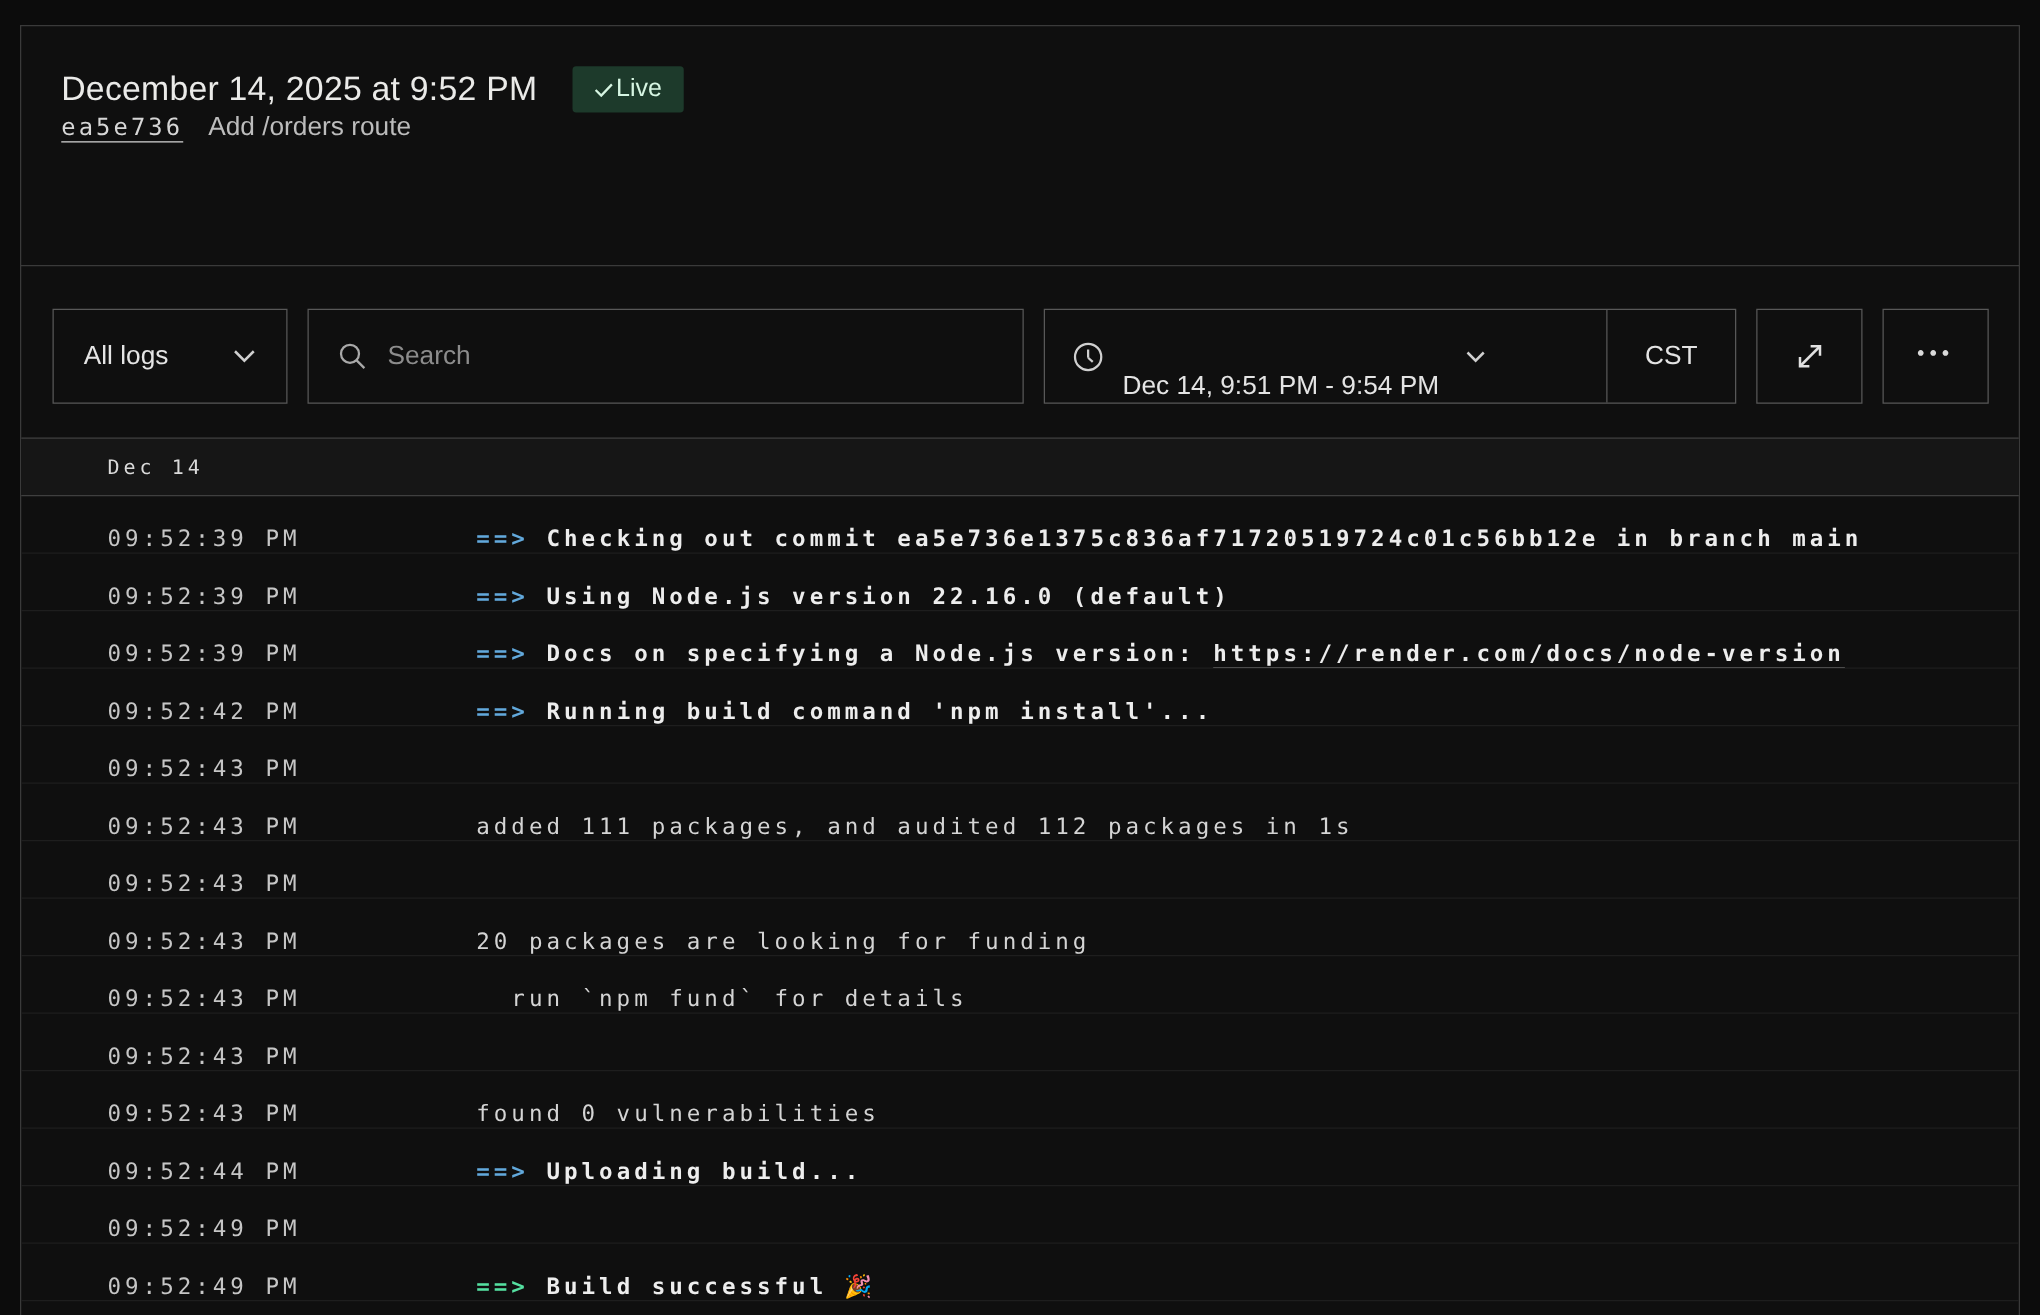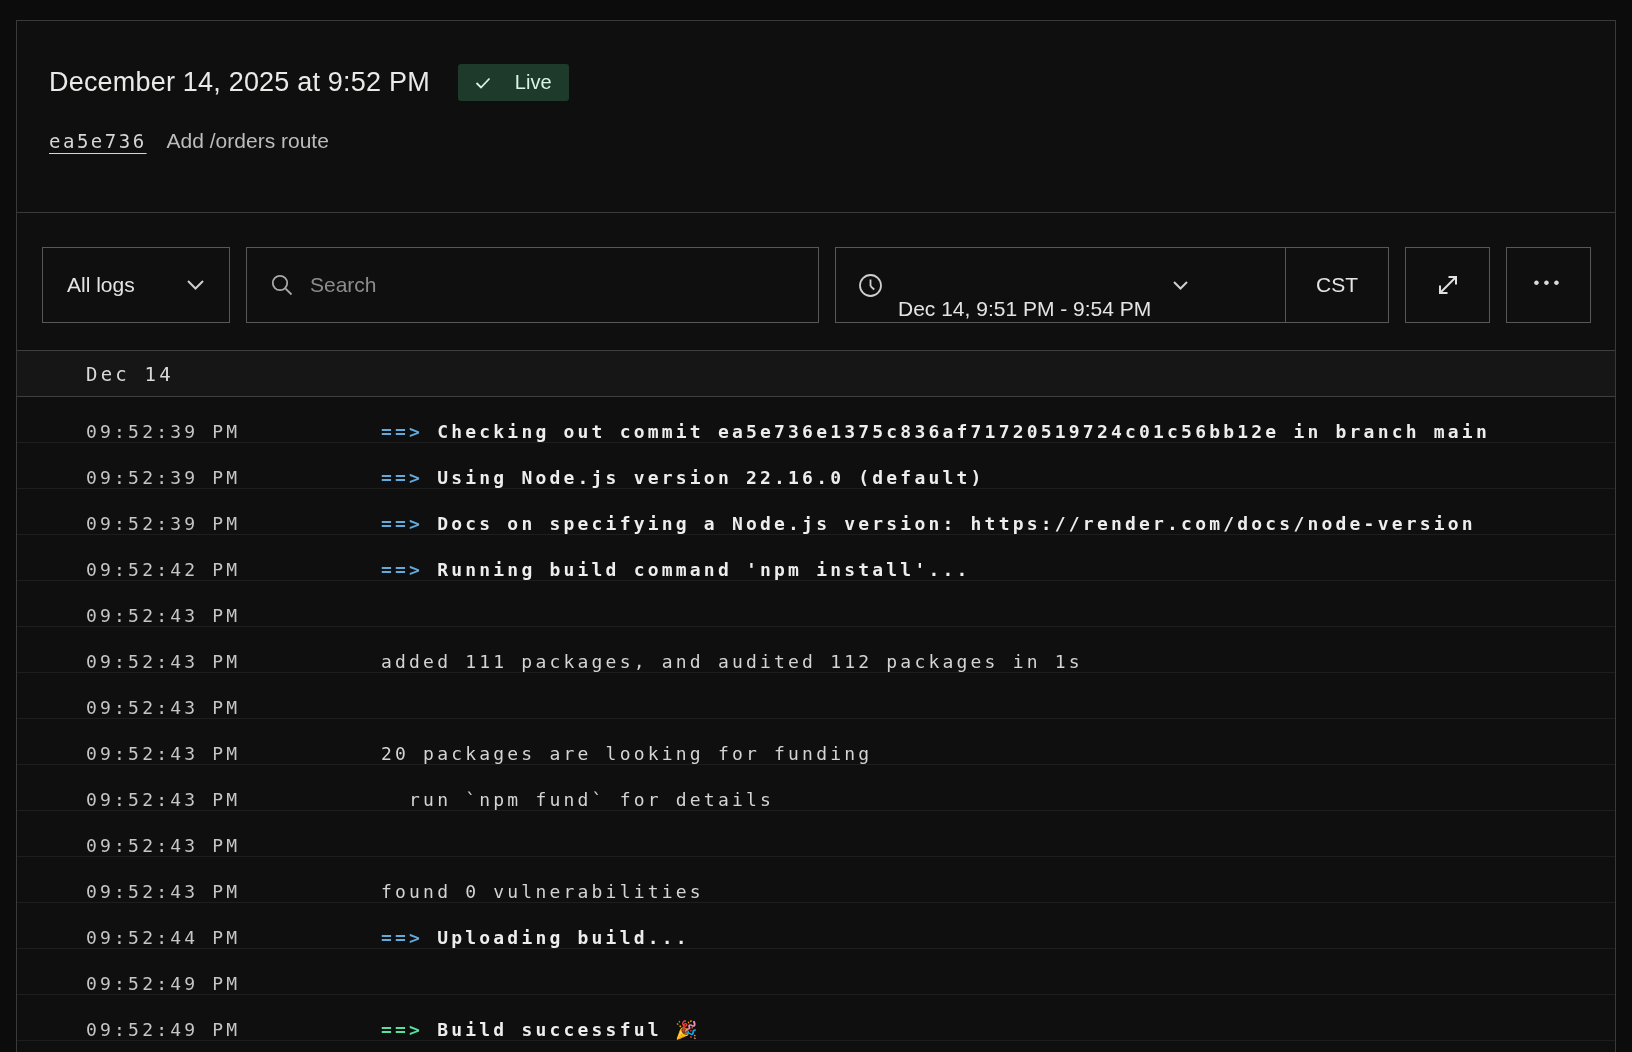--- a/index.html
+++ b/index.html
@@ -14,29 +14,29 @@
     background:#0c0c0c;
     overflow:hidden;
     position:relative;
     font-family:"Liberation Sans",sans-serif;
   }
   .panel{
     position:absolute;left:16px;width:1600px;
     border:1px solid #3a3a3a;background:#0f0f0f;
   }
   
-  #header-panel{top:20px;height:194px;padding:43px 32px;}
+  #header-panel{top:20px;height:194px;padding:32px 32px;}
   .title-row{display:flex;align-items:center;gap:28px;}
   .page-title{font-size:27px;font-weight:400;color:#eaeae8;letter-spacing:.2px;}
   .live-badge{
-    display:flex;align-items:center;gap:24px;
+    display:flex;align-items:center;gap:2px;
     background:var(--live-bg);color:var(--live-text);
     font-size:20px;padding:7px 17px;border-radius:3px;
   }
-  .commit-row{margin-top:28px;display:flex;align-items:baseline;gap:20px;}
+  .commit-row{display:flex;align-items:baseline;gap:20px;}
   .commit-hash{
     font-family:"DejaVu Sans Mono",monospace;font-size:19px;letter-spacing:2.5px;
     color:#d6d6d6;text-decoration:underline;text-underline-offset:5px;cursor:pointer;
   }
   .commit-message{font-size:21px;color:#bcbcbc;}
   
   #logs-panel{top:212px;height:860px;}
   .toolbar{display:flex;align-items:center;gap:16px;padding:34px 24px 27px 25px;}
   .ctrl{
     height:76px;border:1px solid #585858;background:transparent;
@@ -55,21 +55,21 @@
   .tz-btn{width:102px;height:100%;display:flex;align-items:center;justify-content:center;cursor:pointer;}
   .icon-btn{width:85px;flex:none;justify-content:center;}
   .more-dots{font-size:17px;letter-spacing:4px;color:#d9d9d9;transform:translateY(-2px);}
   .time-label{white-space:nowrap;margin-top:48px;}
   .time-btn svg.chev{margin-left:6px;}
   
   .date-row{
     height:47px;background:#161616;
     border-top:1px solid #3f3f3f;border-bottom:1px solid #3f3f3f;
     display:flex;align-items:center;padding-left:69px;
-    font-family:"DejaVu Sans Mono",monospace;font-size:19px;letter-spacing:3.2px;color:#d9d9d9;
+    font-family:"DejaVu Sans Mono",monospace;font-size:16px;letter-spacing:3.2px;color:#d9d9d9;
   }
   .log-row{
     height:46px;display:flex;align-items:flex-end;
     border-bottom:1px solid #1e1e1e;padding-left:69px;
   }
   .ts{
     width:295px;flex:none;
     font-family:"DejaVu Sans Mono",monospace;font-size:18px;letter-spacing:3.2px;color:#c6c6c6;
   }
   .msg{

